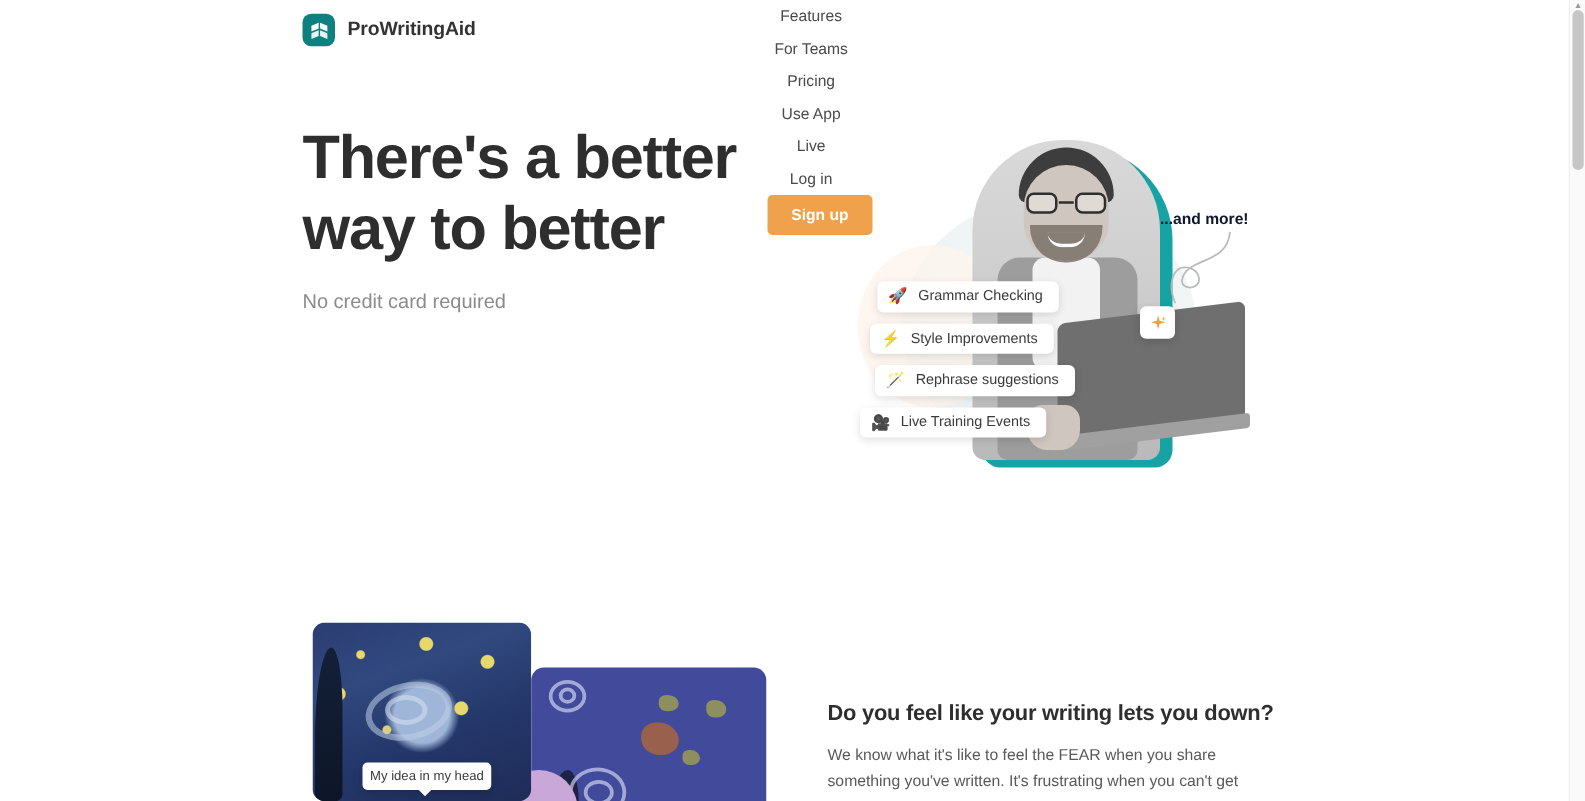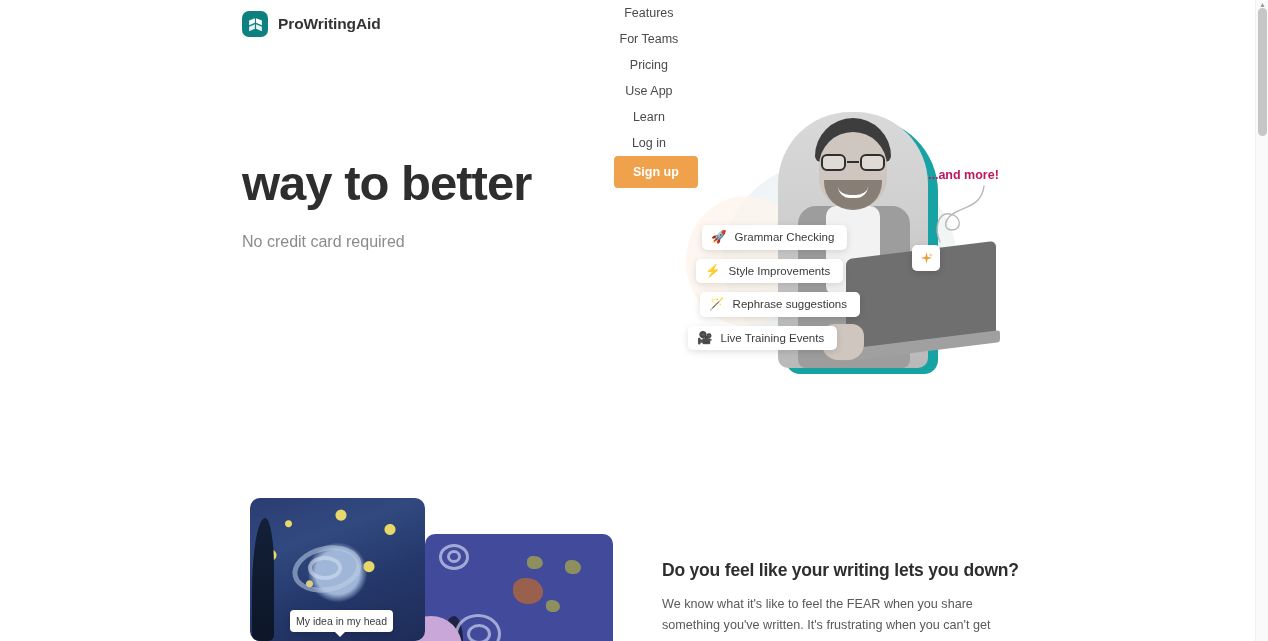--- a/index.html
+++ b/index.html
@@ -190,21 +190,21 @@
 
   .sparkle-badge {
     position: absolute; left: 252px; top: 145px;
     width: 28px; height: 26px; background: #ffffff; border-radius: 5px;
     box-shadow: 0 2px 7px rgba(0,0,0,.14);
     display: flex; align-items: center; justify-content: center;
     font-size: 14px;
   }
   .and-more {
     position: absolute; left: 268px; top: 68px;
-    font-size: 12.5px; font-weight: bold; color: #be185d; white-space: nowrap;
+    font-size: 12.5px; font-weight: bold; color: #0f172a; white-space: nowrap;
   }
   .squiggle { position: absolute; left: 272px; top: 84px; }
 
   
   .art-left { position: absolute; left: 250px; top: 498px; }
   .starry {
     position: absolute; left: 0; top: 0; width: 175px; height: 143px;
     border-radius: 10px; overflow: hidden;
     background:
       radial-gradient(circle at 22% 18%, #e8d86a 0 3px, transparent 4px),
@@ -300,29 +300,29 @@
         </svg>
       </div>
       <div class="brand-name">ProWritingAid</div>
     </div>
 
     <nav class="nav">
       <div class="nav-link">Features</div>
       <div class="nav-link">For Teams</div>
       <div class="nav-link">Pricing</div>
       <div class="nav-link">Use App</div>
-      <div class="nav-link">Learn</div>
+      <div class="nav-link">Live</div>
       <div class="nav-link">Log in</div>
       <button class="nav-cta">Sign up</button>
     </nav>
   </div>
 
   <div class="hero-copy">
     <h1 class="hero-title">
-      <br>
+      <span>There's a better</span><br>
       <span>way to better</span>
     </h1>
 
 
 
     <div class="nocard">No credit card required</div>
   </div>
 
   <div class="hero-art">
     <div class="blob"></div>

